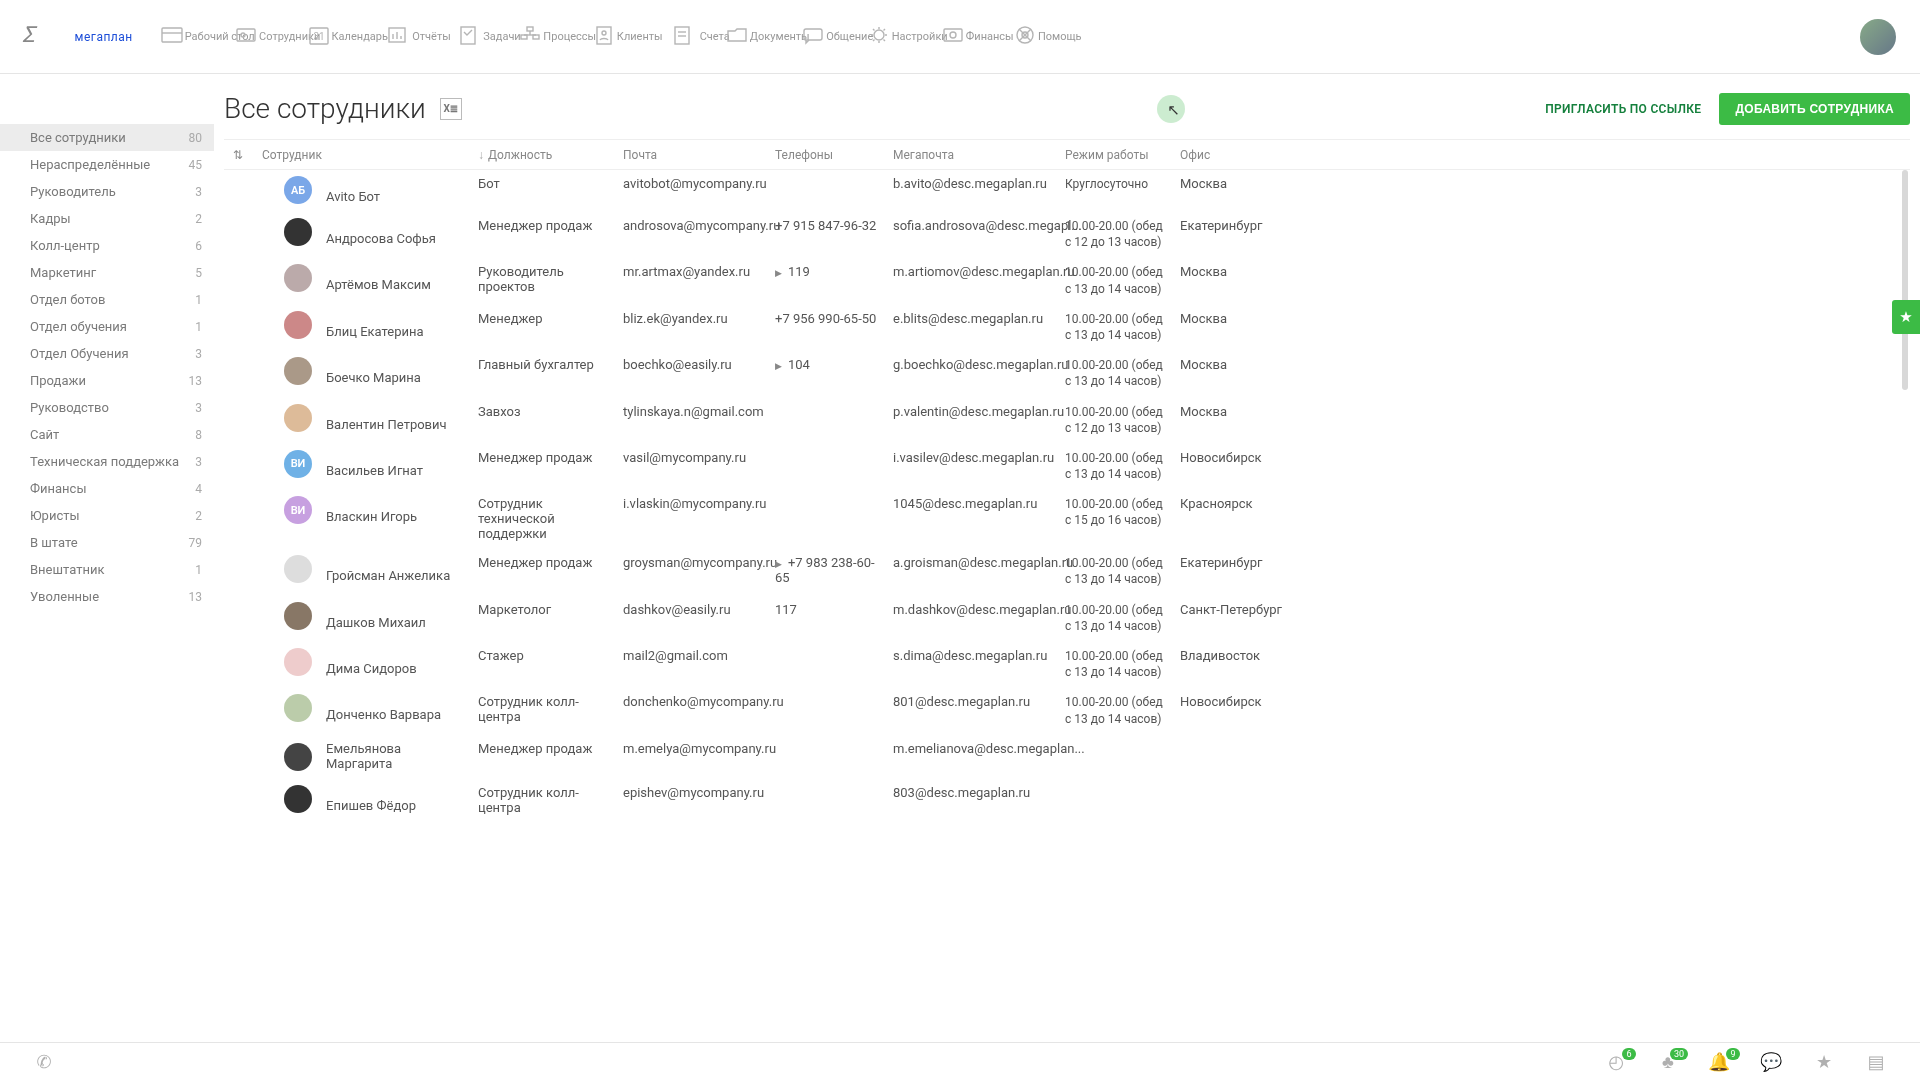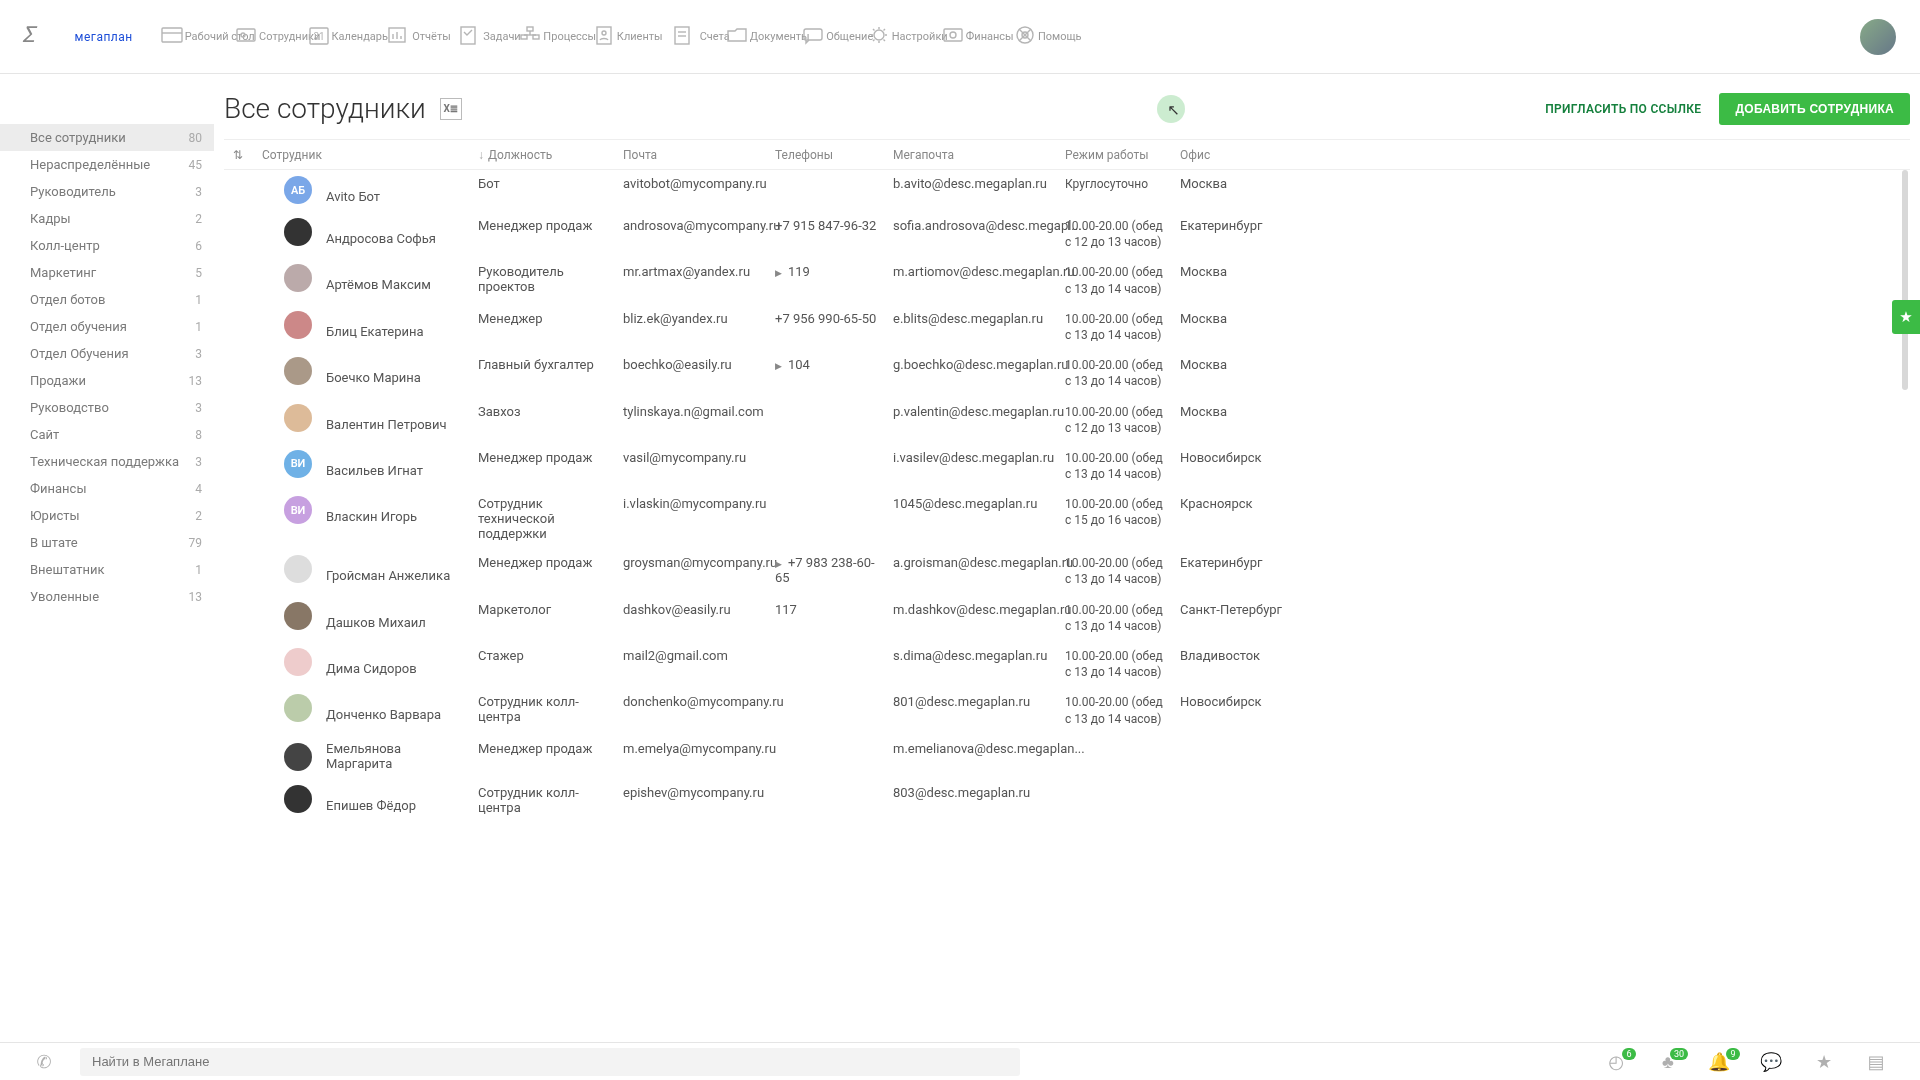--- a/index.html
+++ b/index.html
@@ -508,21 +508,20 @@
         </div>
       <div class="scrollbar-fake"></div>
     </div>
   </div>
 </div>
 
 <div class="star-tab">★</div>
 
 <div class="bottombar">
   <div class="bb-icon">✆</div>
-  <div class="search-wrap"><input class="search-input" placeholder="Найти в Мегаплане" style=""></div>
   <div style="flex:1"></div>
   <div class="bb-icon">◴<span class="badge">6</span></div>
   <div class="bb-icon">♣<span class="badge">30</span></div>
   <div class="bb-icon">🔔<span class="badge">9</span></div>
   <div class="bb-icon">💬</div>
   <div class="bb-icon">★</div>
   <div class="bb-icon">▤</div>
 </div>
 
 </body></html>

